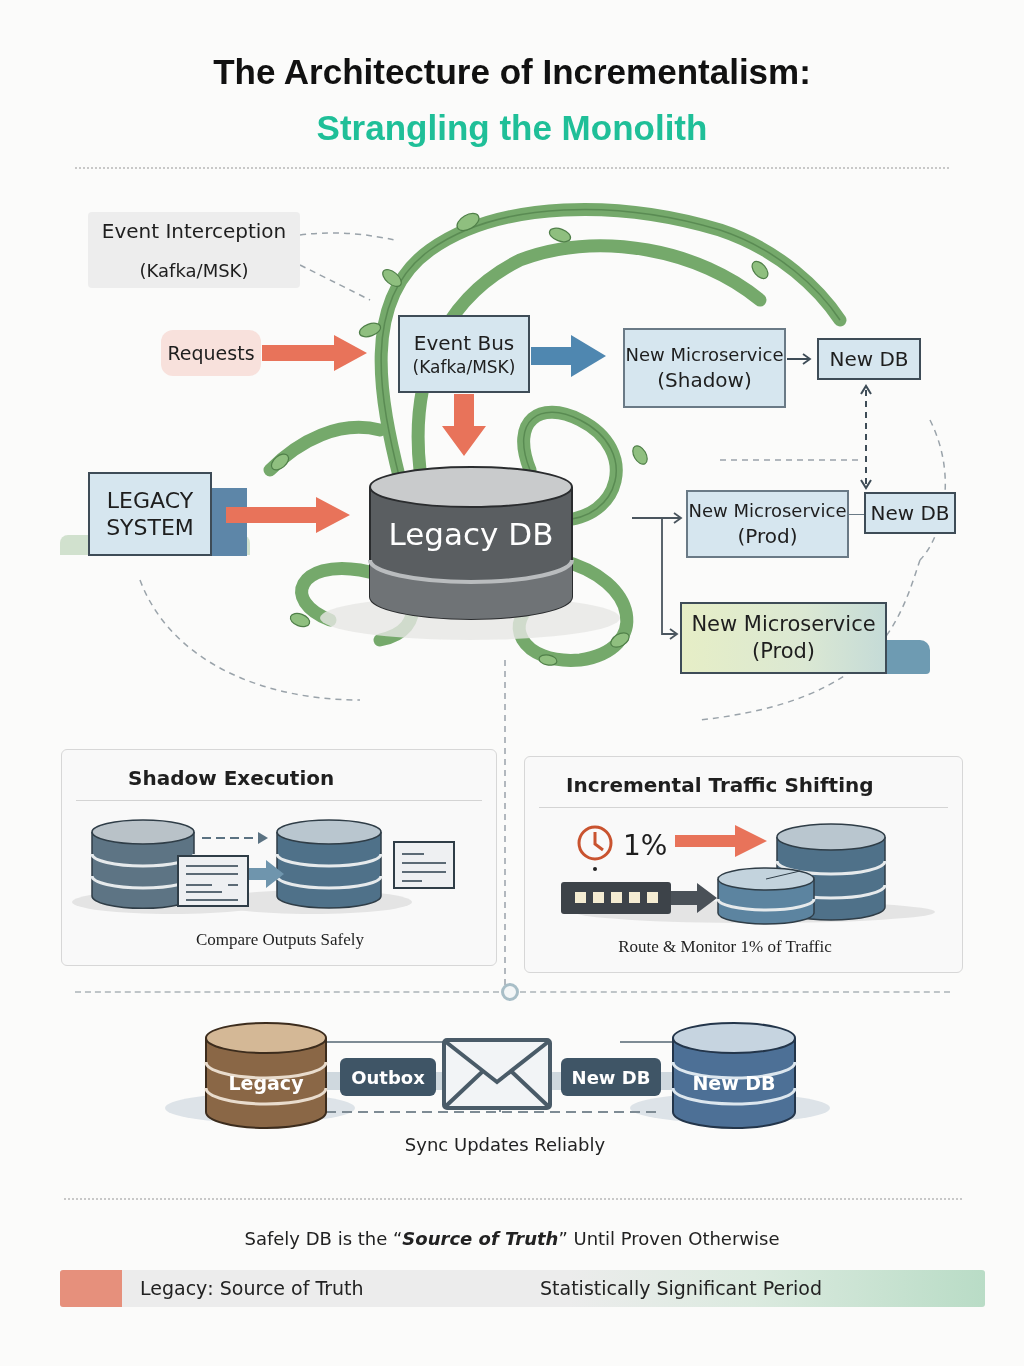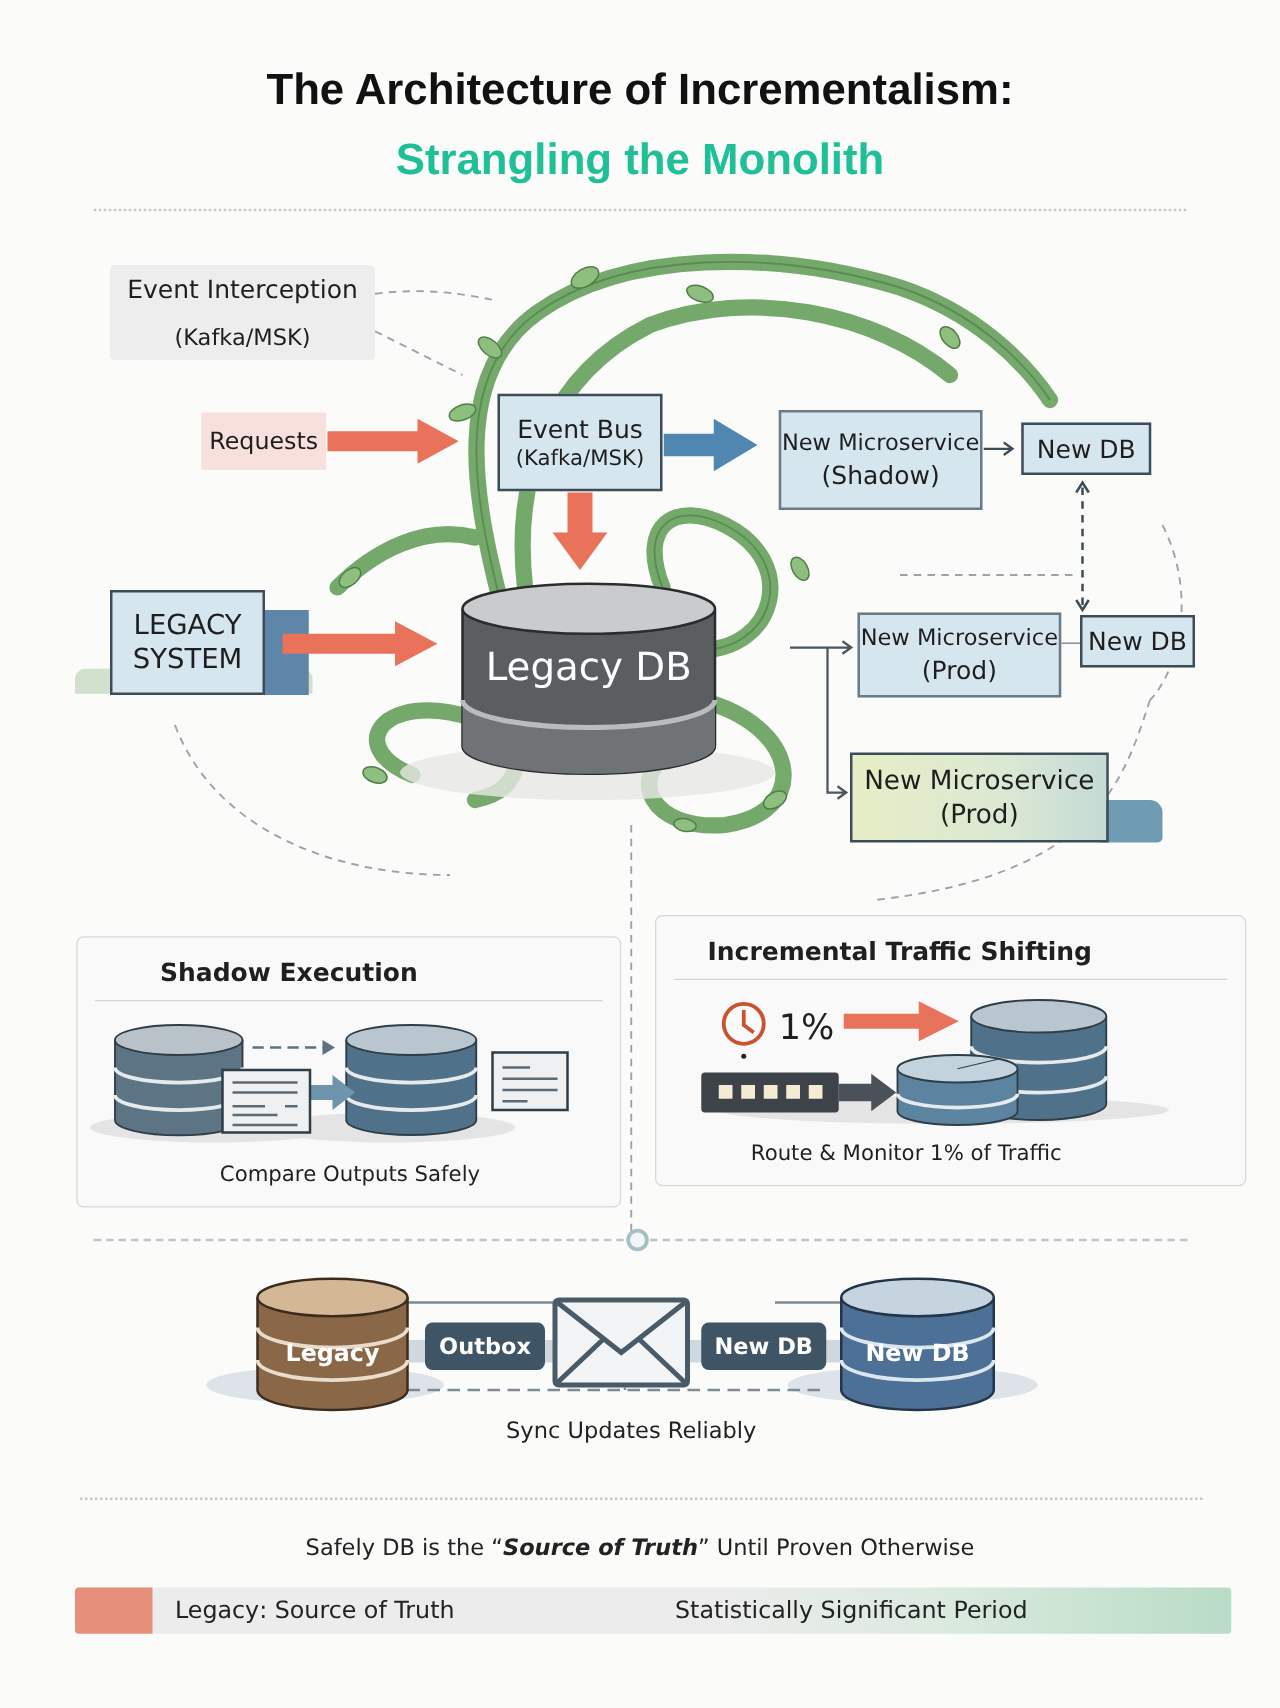--- a/index.html
+++ b/index.html
@@ -6,21 +6,21 @@
   body{width:1024px;height:1366px;background:#fbfbfa;font-family:"DejaVu Sans",sans-serif;position:relative;overflow:hidden;color:#1e1e1e;}
   .abs{position:absolute;}
   .title{left:0;width:1024px;top:52px;text-align:center;font-family:"Liberation Sans",sans-serif;font-weight:bold;font-size:35px;color:#111;}
   .subtitle{left:0;width:1024px;top:108px;text-align:center;font-family:"Liberation Sans",sans-serif;font-weight:bold;font-size:35px;color:#1fbf98;}
   .dotline{border-top:2px dotted #c8c8c8;height:0;}
   .box{position:absolute;display:flex;flex-direction:column;align-items:center;justify-content:center;text-align:center;box-sizing:border-box;line-height:1.3;}
   .bluebox{background:#d6e6ef;border:2px solid #3e4c57;}
   .panel{position:absolute;background:#f9f9f9;border:1.5px solid #d7d7d7;border-radius:6px;box-sizing:border-box;}
   .panel-title{position:absolute;font-weight:bold;font-size:20px;color:#1f1f1f;}
   .panel-rule{position:absolute;border-top:1.5px solid #d4d4d4;}
-  .panel-caption{position:absolute;font-size:17px;color:#1f1f1f;text-align:center;}
+  .panel-caption{position:absolute;font-size:17px;color:#1f1f1f;text-align:center;font-family:Liberation Serif, serif;}
   .pill{position:absolute;background:#3f5566;color:#fff;font-weight:bold;font-size:18px;border-radius:6px;display:flex;align-items:center;justify-content:center;}
   svg{position:absolute;overflow:visible;}
 </style>
 </head>
 <body>
 
 <div class="abs title">The Architecture of Incrementalism:</div>
 <div class="abs subtitle">Strangling the Monolith</div>
 <div class="abs dotline" style="left:75px;top:167px;width:874px;"></div>
 
@@ -61,21 +61,21 @@
   </g>
 
   <ellipse cx="470" cy="618" rx="150" ry="22" fill="#e7e7e5" opacity="0.8"></ellipse>
 </svg>
 
 <div class="box" style="left:88px;top:212px;width:212px;height:76px;background:#ededed;border-radius:4px;font-size:20px;gap:15px;">
   <div>Event Interception</div>
   <div style="font-size:18px;">(Kafka/MSK)</div>
 </div>
 
-<div class="box" style="left:161px;top:330px;width:100px;height:46px;background:#f8e1dc;border-radius:1px;font-size:19px;">
+<div class="box" style="left:161px;top:330px;width:100px;height:46px;background:#f8e1dc;border-radius:12px;font-size:19px;">
   <div>Requests</div>
 </div>
 <svg style="left:262px;top:333px;" width="110" height="40">
   <path d="M0 12 H72 V2 L105 20 L72 38 V28 H0 Z" fill="#e8735a"></path>
 </svg>
 
 <div class="box bluebox" style="left:398px;top:315px;width:132px;height:78px;font-size:20px;">
   <div>Event Bus</div>
   <div style="font-size:17px;">(Kafka/MSK)</div>
 </div>
@@ -160,21 +160,21 @@
 
     <rect x="116" y="46" width="70" height="50" fill="#eef0f2" stroke="#2f3d47" stroke-width="2"></rect>
     <path d="M124 56 H176 M124 64 H176 M124 75 H150 M124 82 H160 M166 75 H176 M124 90 H176" stroke="#5b6a75" stroke-width="2"></path>
 
     <rect x="332" y="32" width="60" height="46" fill="#eef0f2" stroke="#2f3d47" stroke-width="2"></rect>
     <path d="M340 44 H362 M340 53 H384 M340 62 H384 M340 71 H360" stroke="#5b6a75" stroke-width="2"></path>
   </svg>
   <div class="panel-caption" style="left:0;width:436px;top:180px;">Compare Outputs Safely</div>
 </div>
 
-<div class="panel" style="left:524px;top:732px;width:473px;height:217px;">
+<div class="panel" style="left:524px;top:756px;width:439px;height:217px;">
   <div class="panel-title" style="left:41px;top:16px;">Incremental Traffic Shifting</div>
   <div class="panel-rule" style="left:14px;right:14px;top:50px;"></div>
   <svg style="left:52px;top:68px;" width="40" height="48">
     <circle cx="18" cy="18" r="16" fill="none" stroke="#c9532f" stroke-width="3"></circle>
     <path d="M18 7 V19 L26 25" fill="none" stroke="#c9532f" stroke-width="3"></path>
     <circle cx="18" cy="44" r="2" fill="#222"></circle>
   </svg>
   <div class="abs" style="left:98px;top:72px;font-size:28px;font-weight:500;">1%</div>
   <svg style="left:0;top:60px;" width="439" height="110">
     <ellipse cx="230" cy="95" rx="180" ry="11" fill="#e4e4e4"></ellipse>

